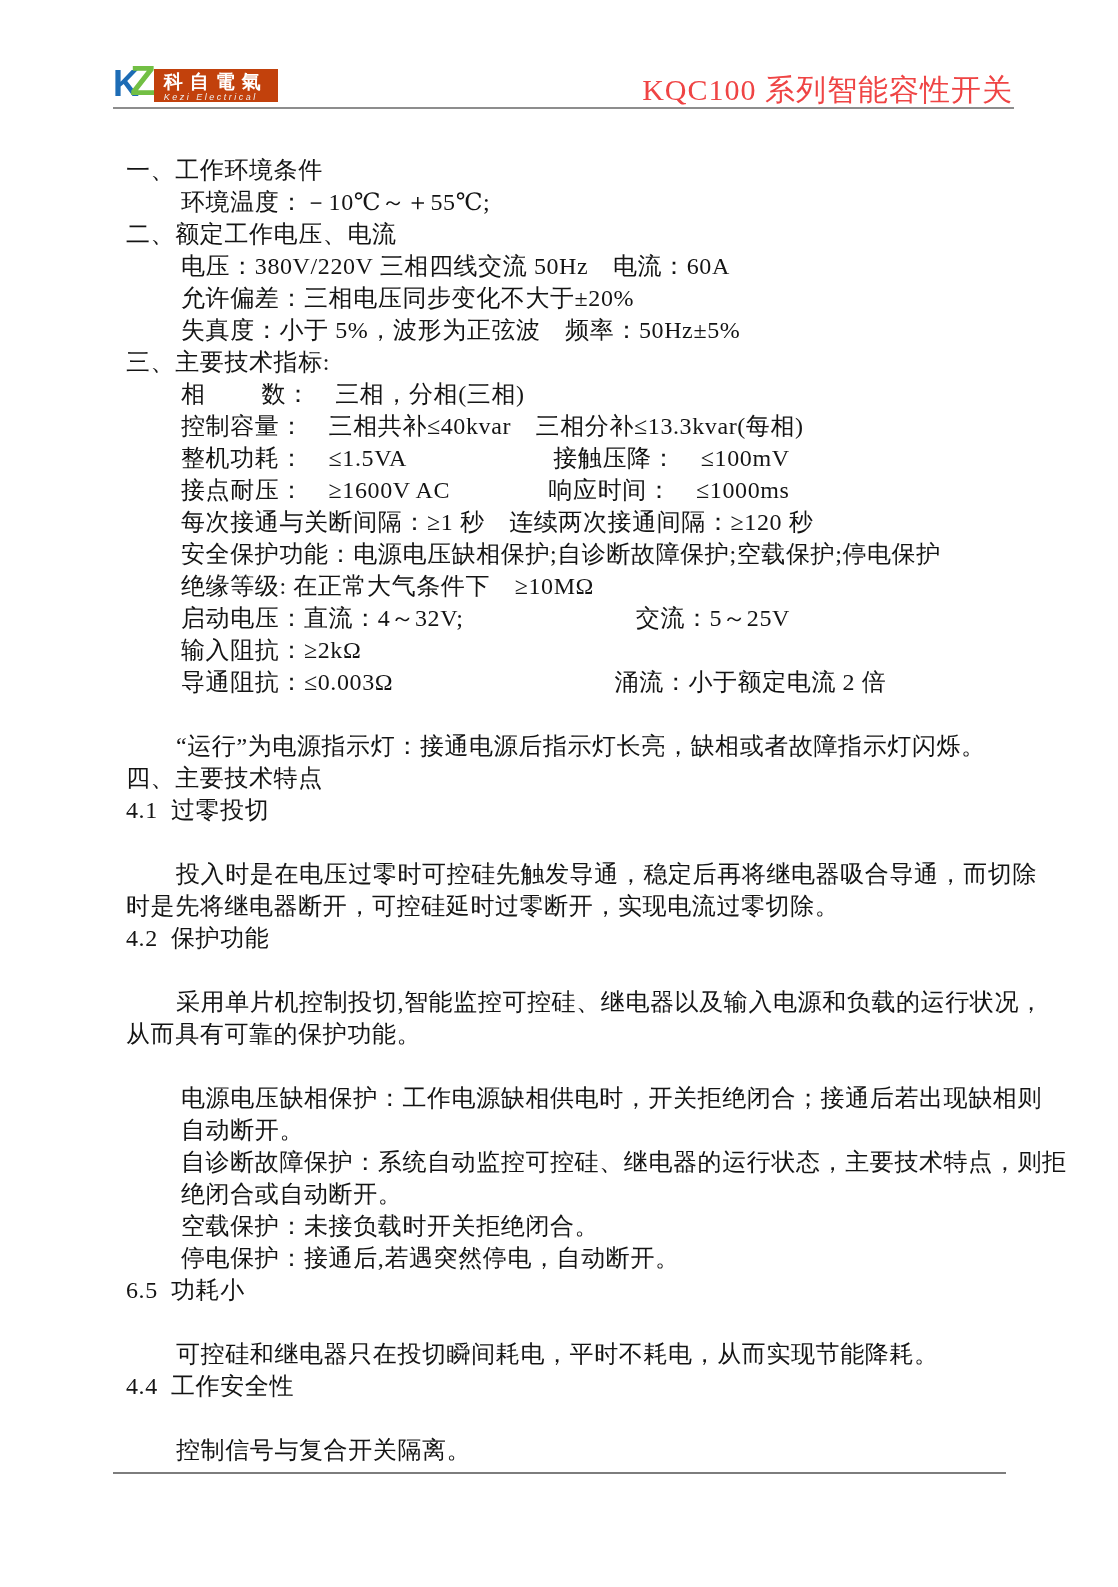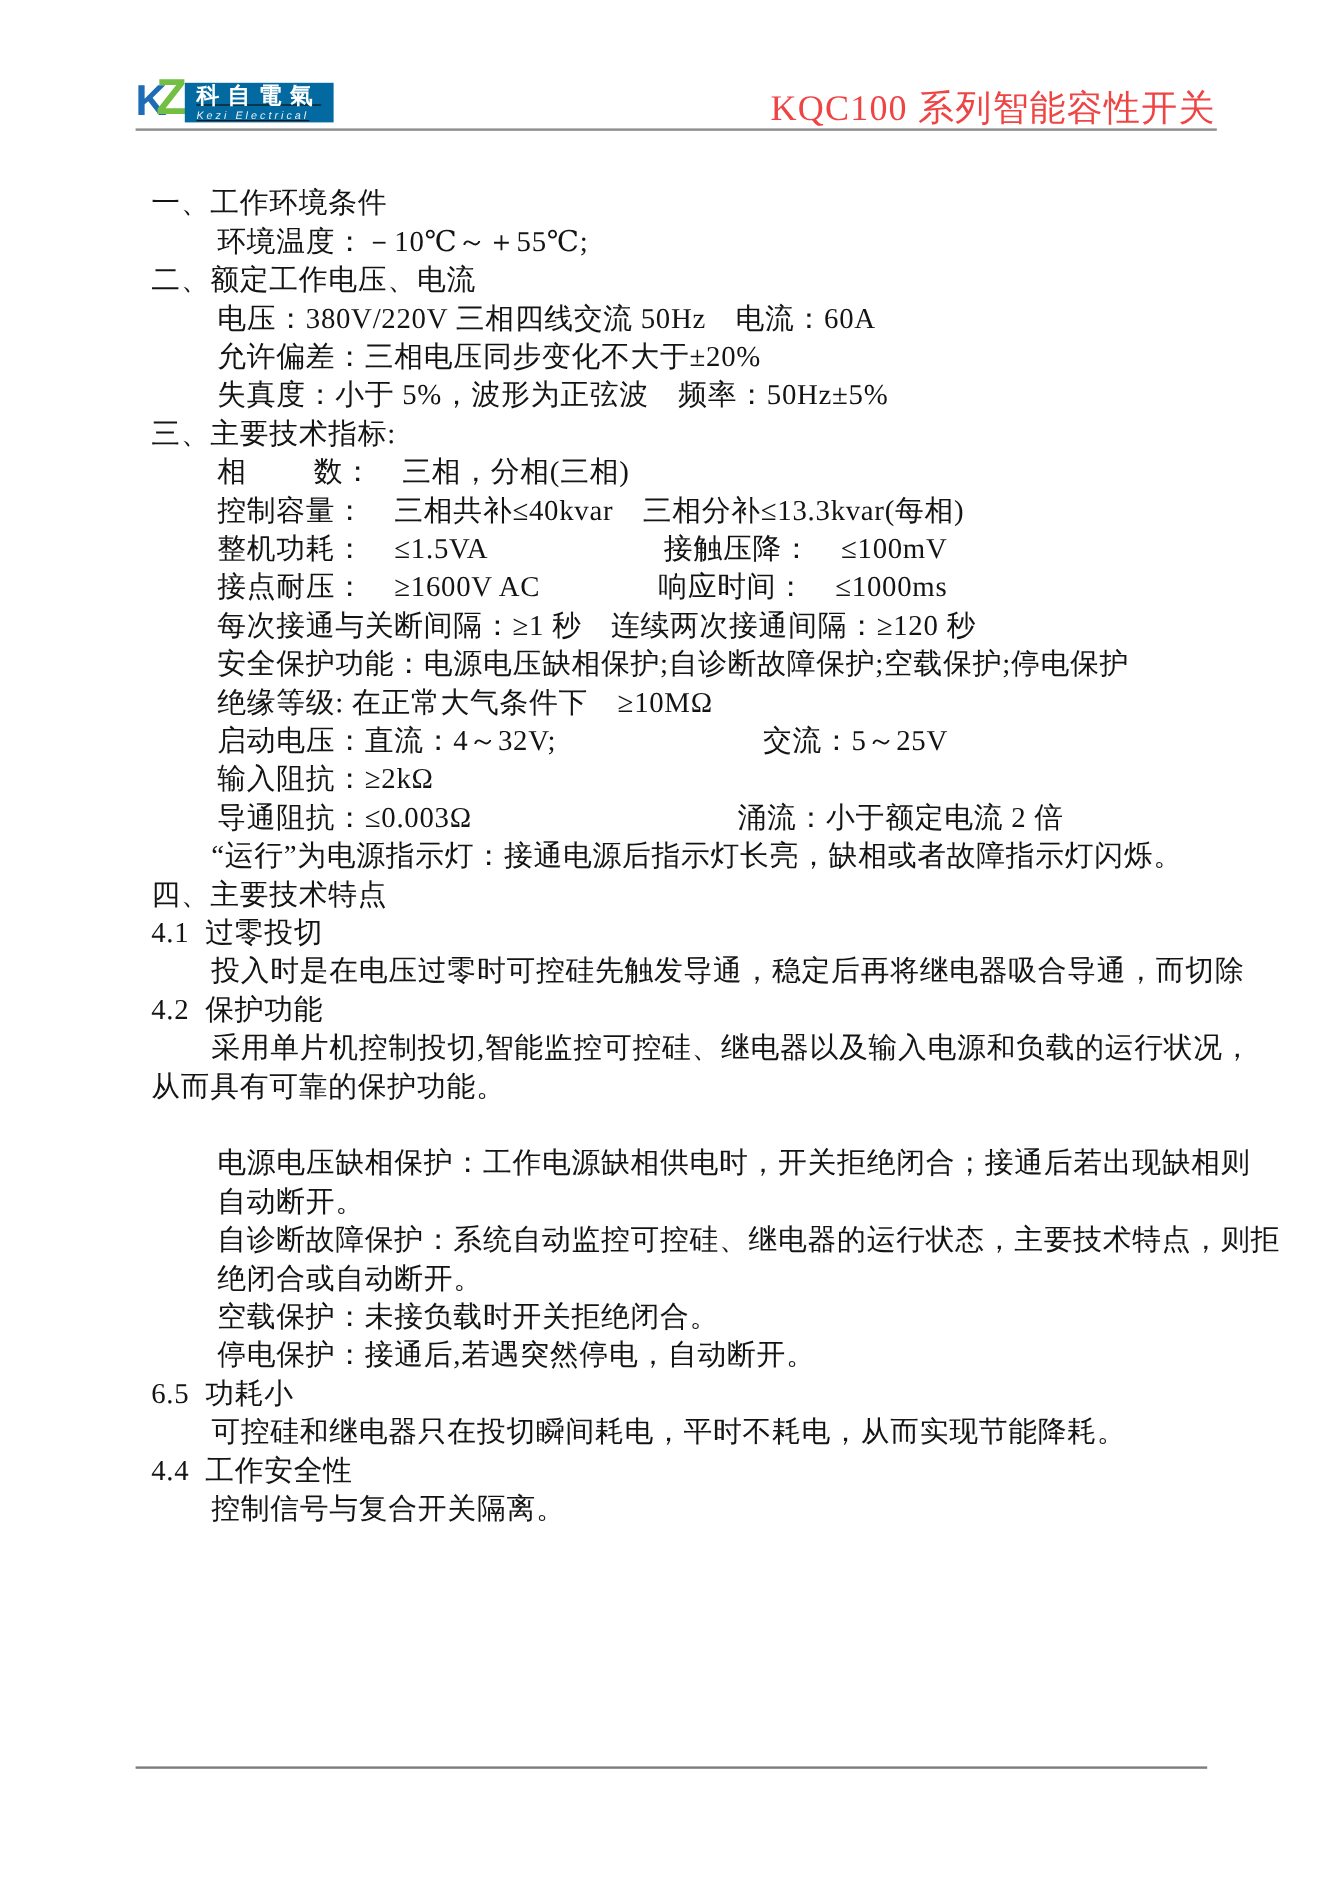--- a/index.html
+++ b/index.html
@@ -14,44 +14,44 @@
   
   #logo{
     position:absolute;left:113px;top:64px;height:38px;
     display:flex;align-items:flex-end;
     font-family:"Liberation Sans","DejaVu Sans",sans-serif;
   }
   #logo .kz{display:flex;align-items:flex-end;line-height:1;}
   #logo .k{color:#1d6cb5;font-size:36px;font-weight:800;letter-spacing:-2px;}
   #logo .z{color:#72bf44;font-size:42px;font-weight:800;margin-left:-7px;}
   #logo .graybox{
-    margin-left:-2px;background:#0369a1;
+    margin-left:-2px;background:#c2410c;
     padding:3px 10px 2px 10px;height:33px;box-sizing:border-box;
-    display:flex;flex-direction:column;justify-content:center;text-decoration:underline;
+    display:flex;flex-direction:column;justify-content:flex-start;
   }
   #logo .cn{color:#ffffff;font-size:19px;font-weight:bold;letter-spacing:7px;line-height:20px;white-space:nowrap;}
   #logo .en{color:#eeeeee;font-size:9px;font-style:italic;letter-spacing:2.5px;line-height:10px;white-space:nowrap;}
   #header-title{
     position:absolute;top:70px;right:105px;
     font-size:30px;color:#ef4444;letter-spacing:1px;white-space:nowrap;
   }
   .hline{position:absolute;height:2px;background:#8d8d8d;}
   #header-divider{left:113px;top:107px;width:901px;}
   #footer-divider{left:113px;top:1472px;width:893px;background:#7d7d7d;}
   
   #doc-body{
     position:absolute;left:126px;top:154px;width:920px;
   }
   .line{
     height:32px;line-height:32px;
     font-size:24px;letter-spacing:0.6px;
     white-space:pre;
   }
   .l0{padding-left:0;}
-  .l1{padding-left:50px;}
+  .l1{padding-left:50px;margin-top:32px;}
   .l2{padding-left:55px;}
 </style>
 </head>
 <body>
 
 <div id="page">
 
   <div id="logo">
     <span class="kz">
       <span class="k">K</span>
@@ -81,20 +81,21 @@
     <div class="line l2">每次接通与关断间隔：≥1 秒　连续两次接通间隔：≥120 秒</div>
     <div class="line l2">安全保护功能：电源电压缺相保护;自诊断故障保护;空载保护;停电保护</div>
     <div class="line l2">绝缘等级: 在正常大气条件下　≥10MΩ</div>
     <div class="line l2">启动电压：直流：4～32V;　　　　　　　交流：5～25V</div>
     <div class="line l2">输入阻抗：≥2kΩ</div>
     <div class="line l2">导通阻抗：≤0.003Ω　　　　　　　　　涌流：小于额定电流 2 倍</div>
     <div class="line l1">“运行”为电源指示灯：接通电源后指示灯长亮，缺相或者故障指示灯闪烁。</div>
     <div class="line l0">四、主要技术特点</div>
     <div class="line l0">4.1  过零投切</div>
     <div class="line l1">投入时是在电压过零时可控硅先触发导通，稳定后再将继电器吸合导通，而切除</div>
+    <div class="line l0">时是先将继电器断开，可控硅延时过零断开，实现电流过零切除。</div>
     <div class="line l0">4.2  保护功能</div>
     <div class="line l1">采用单片机控制投切,智能监控可控硅、继电器以及输入电源和负载的运行状况，</div>
     <div class="line l0">从而具有可靠的保护功能。</div>
     <div class="line l0"></div>
     <div class="line l2">电源电压缺相保护：工作电源缺相供电时，开关拒绝闭合；接通后若出现缺相则</div>
     <div class="line l2">自动断开。</div>
     <div class="line l2">自诊断故障保护：系统自动监控可控硅、继电器的运行状态，主要技术特点，则拒</div>
     <div class="line l2">绝闭合或自动断开。</div>
     <div class="line l2">空载保护：未接负载时开关拒绝闭合。</div>
     <div class="line l2">停电保护：接通后,若遇突然停电，自动断开。</div>

